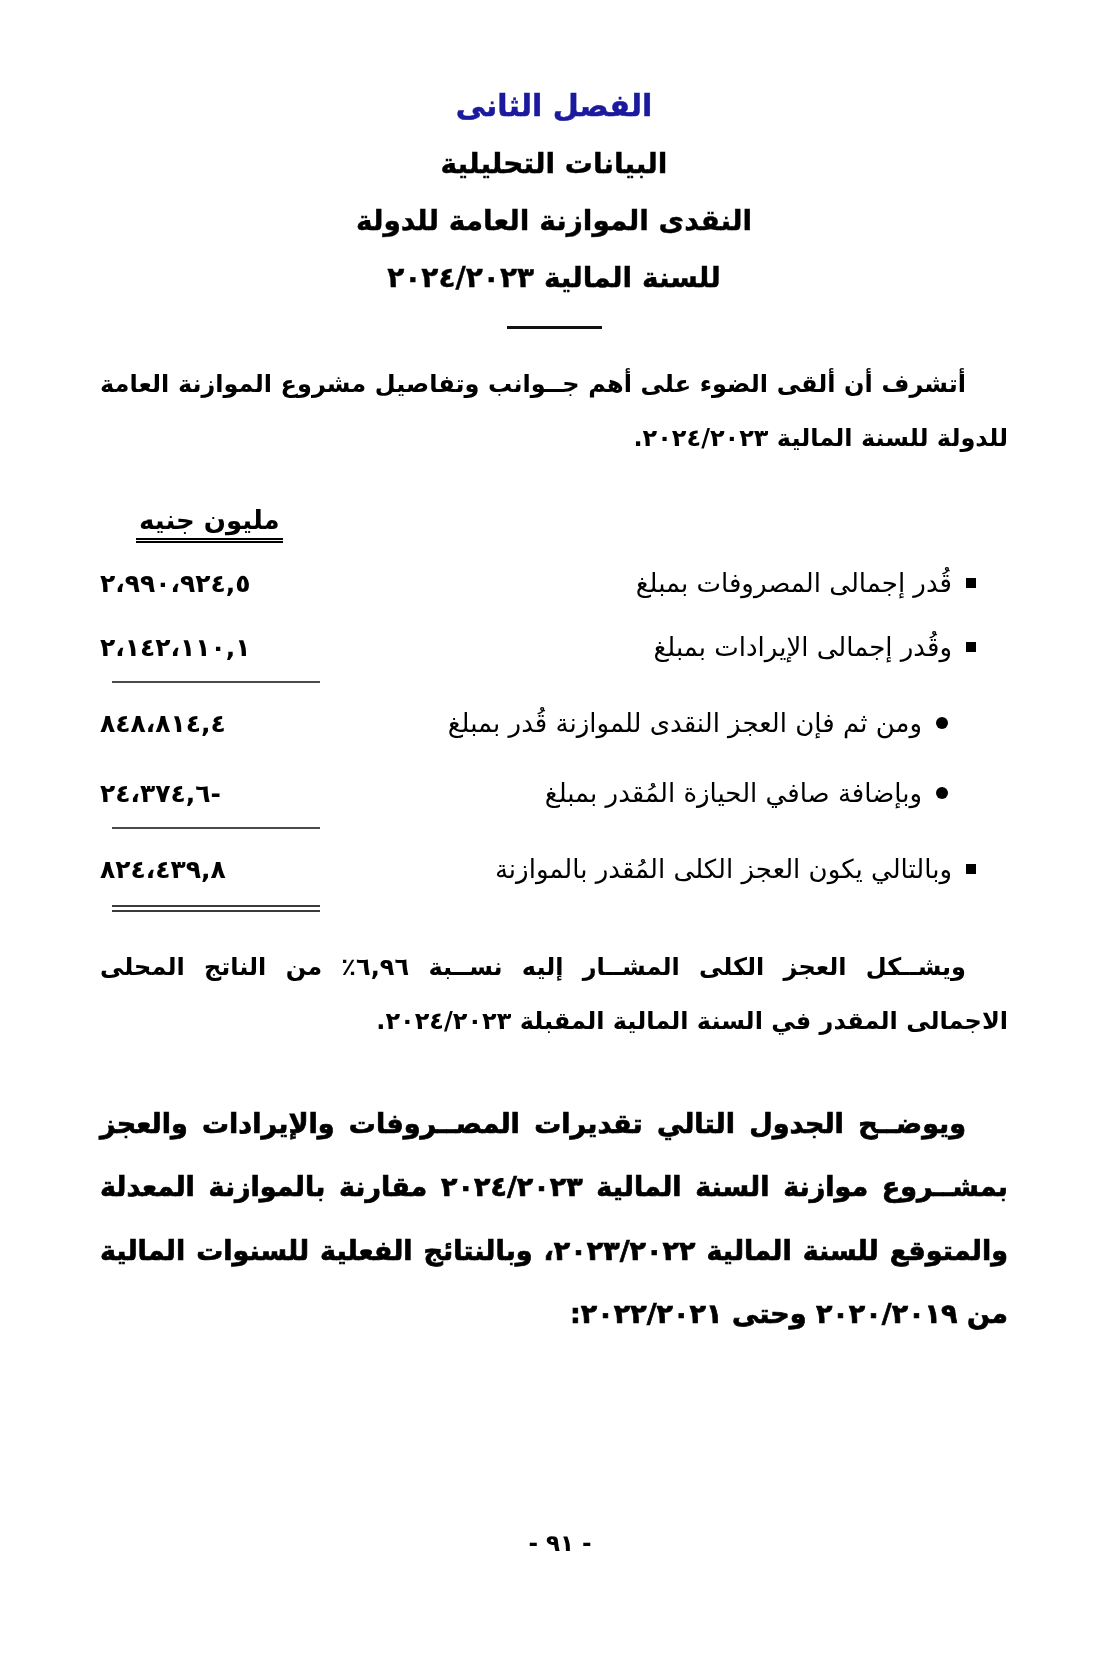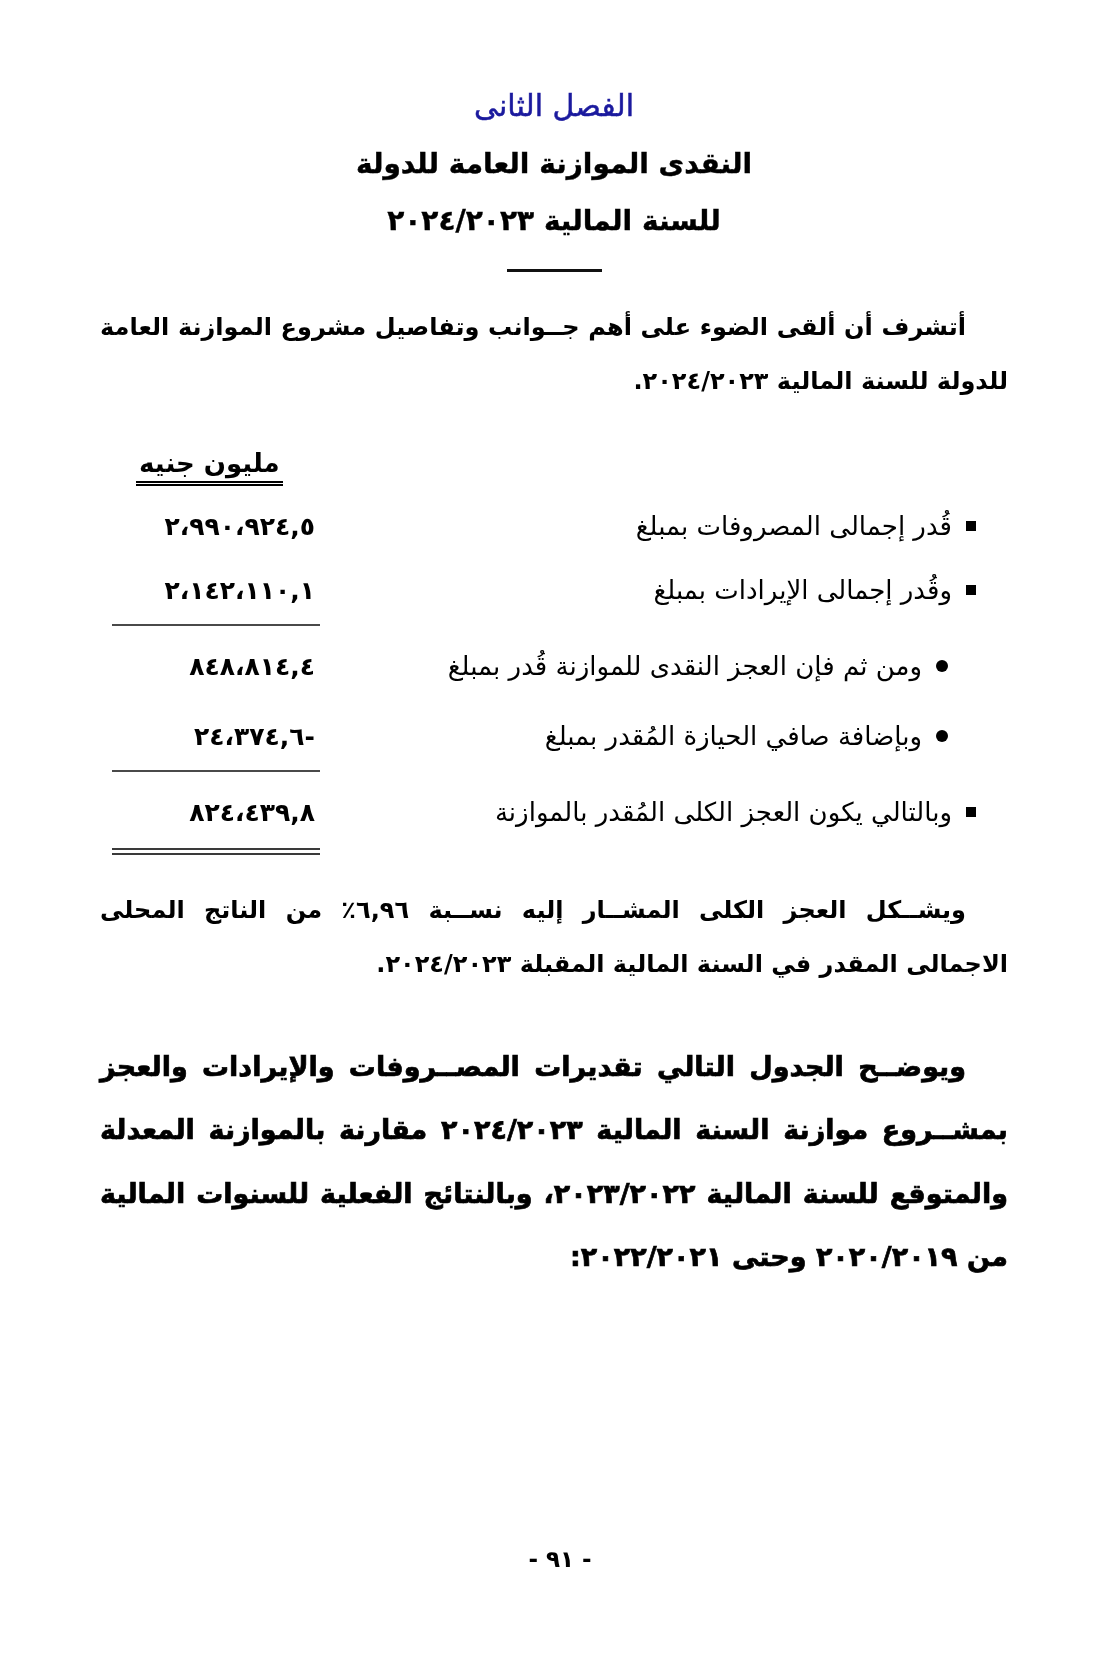--- a/index.html
+++ b/index.html
@@ -11,21 +11,21 @@
     direction:rtl;
     color:#000;
     font-family:"DejaVu Sans", sans-serif;
     box-sizing:border-box;
     padding:88px 112px 0 100px;
     overflow:hidden;
   }
   .title-block { text-align:center; }
   .chapter-title {
     color:#1b1a9e;
-    font-size:30px; font-weight:normal;
+    font-size:30px; font-weight:bold;
     margin:0 0 24px 0;
     -webkit-text-stroke:0.5px #1b1a9e;
   }
   .title-line {
     font-size:28px; font-weight:bold;
     margin:0 0 24px 0;
     -webkit-text-stroke:0.4px #000;
   }
   .title-divider {
     width:95px; height:3px; background:#111;
@@ -51,21 +51,21 @@
     min-height:64px;
     padding-right:32px;
   }
   .amount-row.indent { padding-right:60px; }
   .bullet { flex:0 0 auto; background:#000; margin-left:14px; }
   .bullet.square { width:10px; height:10px; }
   .bullet.circle { width:12px; height:12px; border-radius:50%; }
   .amount-label { flex:1 1 auto; font-size:26px; font-weight:normal; }
   .amount-value {
     flex:0 0 215px;
-    text-align:right;
+    text-align:left;
     font-size:25px; font-weight:bold;
     direction:ltr; unicode-bidi:bidi-override;
     white-space:nowrap;
   }
   .rule-single {
     width:208px; height:2px; background:#4a4a4a;
     margin:2px auto 8px 12px;
   }
   .rule-double {
     width:208px; height:7px;
@@ -79,34 +79,35 @@
     font-size:27px; font-weight:900;
     line-height:2.35;
     text-align:justify;
     text-indent:42px;
     margin:44px 0 0 0;
     -webkit-text-stroke:0.7px #000;
   }
   .deficit-p { margin-top:28px; }
   .page-number {
     position:absolute;
-    bottom:96px; left:0; right:0;
+    bottom:112px; left:0; right:0;
     text-align:center;
     font-size:23px; font-weight:bold;
     direction:ltr; unicode-bidi:bidi-override;
     letter-spacing:4px;
   }
 </style>
 </head>
 <body>
 
 <div class="page">
 
   <div class="title-block">
     <div class="chapter-title">الفصل الثانى</div>
+    <div class="title-line">البيانات التحليلية</div>
     <div class="title-line">النقدى الموازنة العامة للدولة</div>
     <div class="title-line">للسنة المالية ٢٠٢٤/٢٠٢٣</div>
     <div class="title-divider"></div>
   </div>
 
   <p class="para">أتشرف أن ألقى الضوء على أهم جــوانب وتفاصيل مشروع الموازنة العامة للدولة للسنة المالية ٢٠٢٤/٢٠٢٣.</p>
 
   <div class="unit-header-wrap">
     <span class="unit-header">مليون جنيه</span>
   </div>

